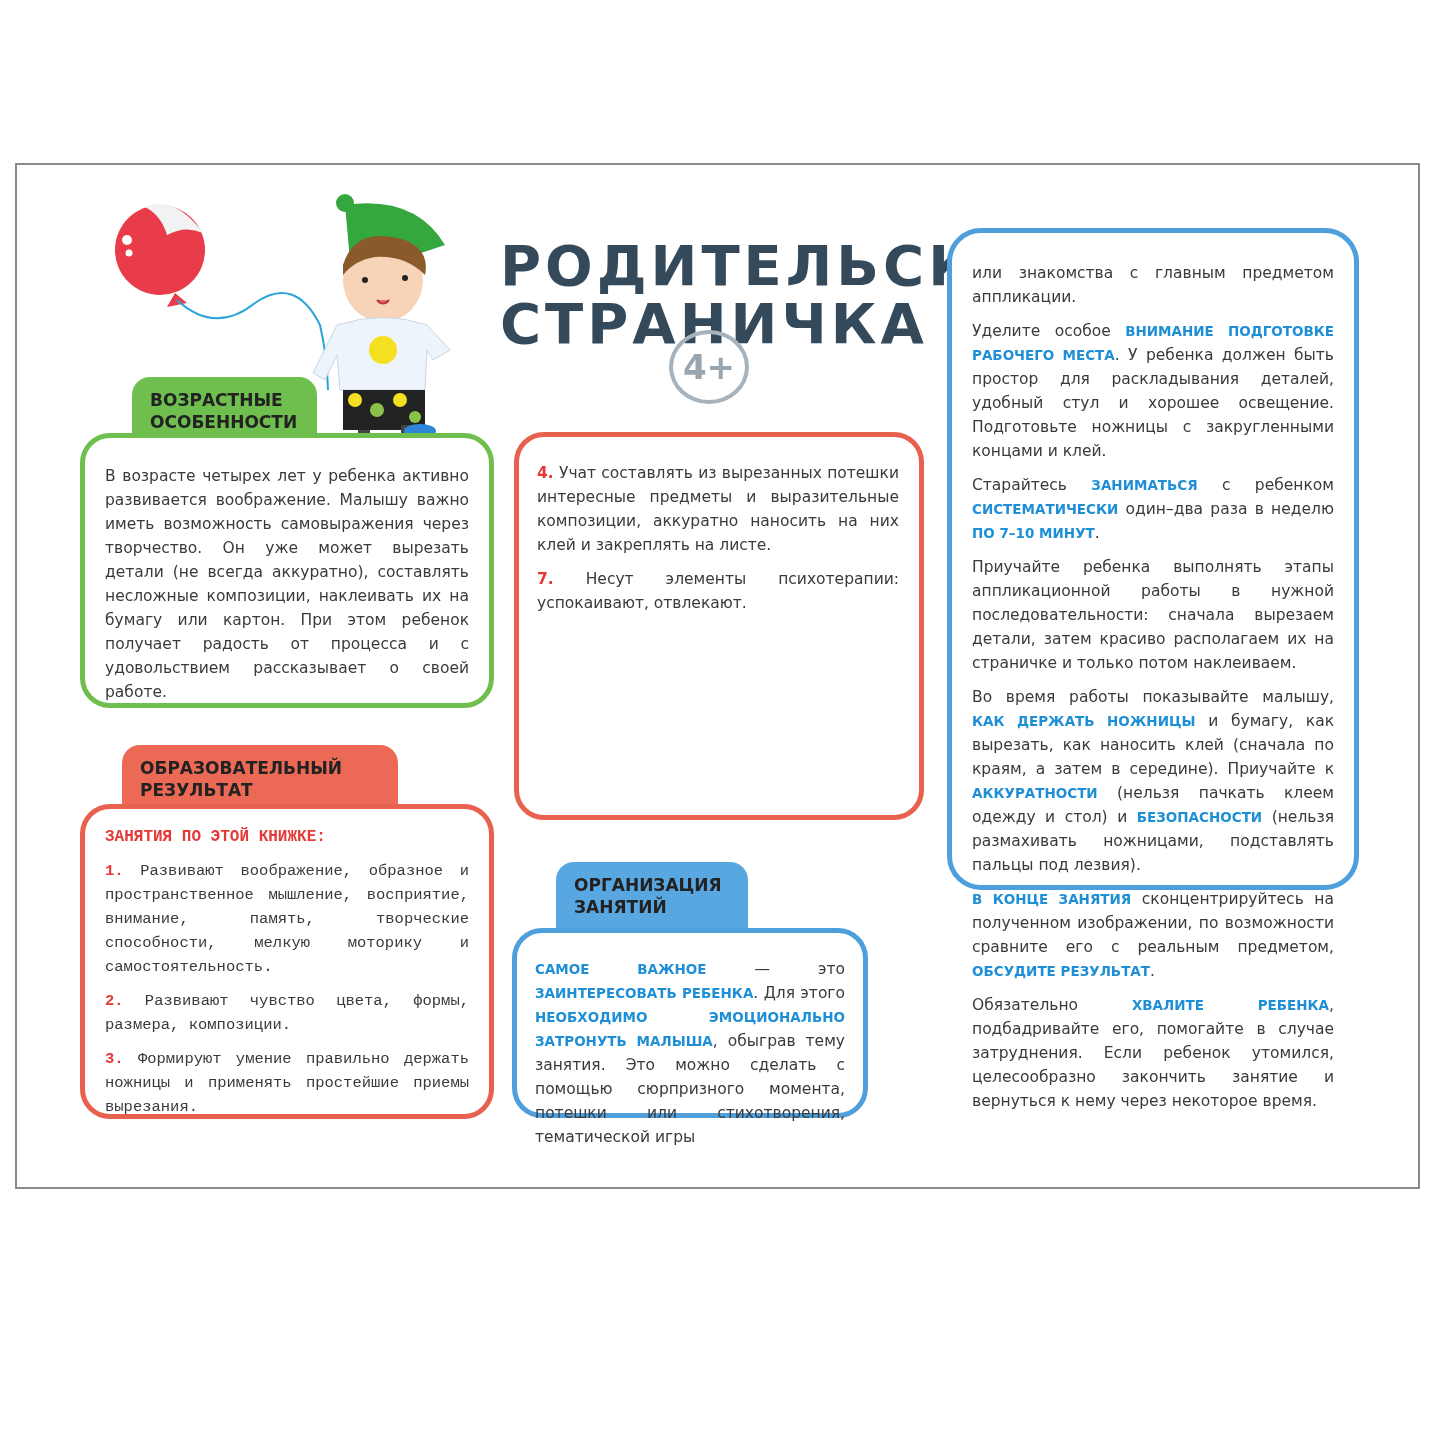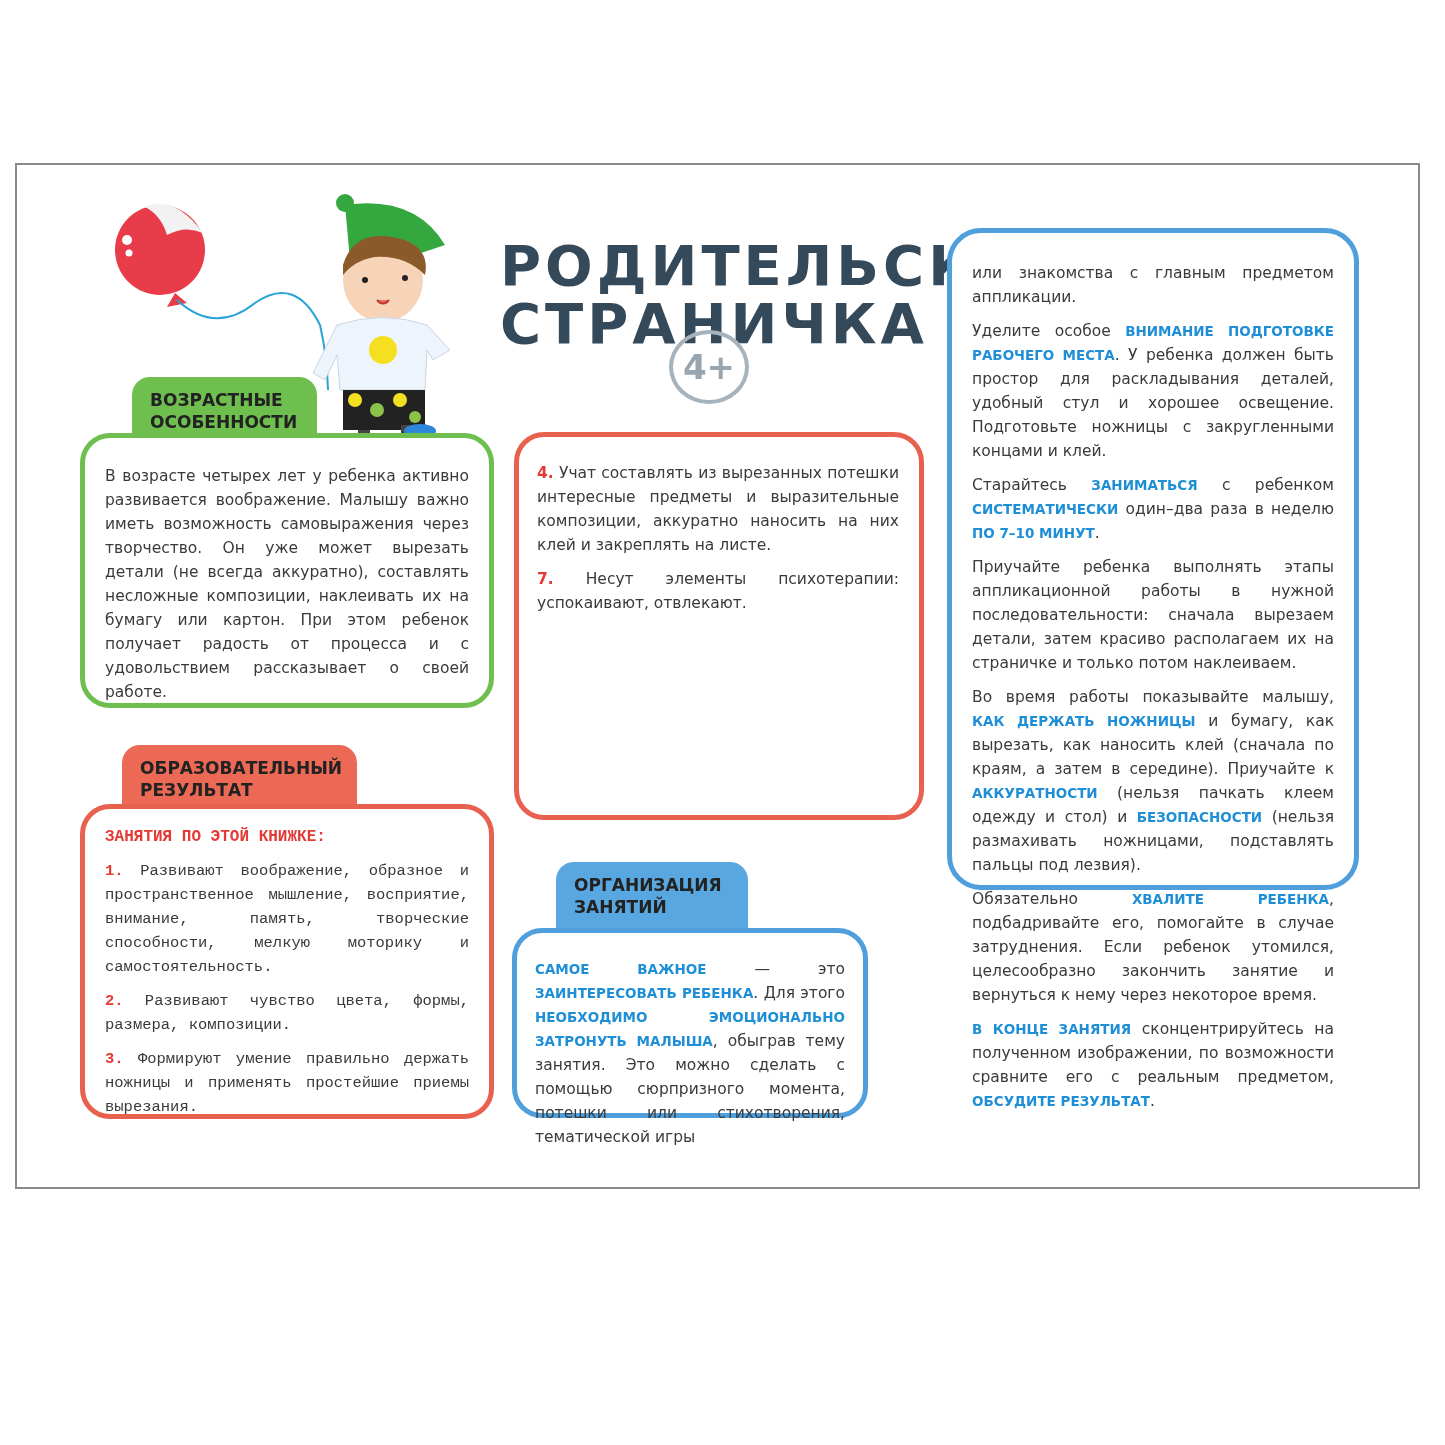--- a/index.html
+++ b/index.html
@@ -76,21 +76,21 @@
   </div>
 
 <div class="tab green" style="left:132px; top:377px; width:185px; height:60px;">
   <div>Возрастные</div>
   <div>особенности</div>
 </div>
 <div class="box green" style="left:80px; top:433px; width:414px; height:275px; padding:26px 20px 0 20px;">
   <p>В возрасте четырех лет у ребенка активно развивается воображение. Малышу важно иметь возможность самовыражения через творчество. Он уже может вырезать детали (не всегда аккуратно), составлять несложные композиции, наклеивать их на бумагу или картон. При этом ребенок получает радость от процесса и с удовольствием рассказывает о своей работе.</p>
 </div>
 
-<div class="tab red" style="left:122px; top:745px; width:235px; height:62px;">
+<div class="tab red" style="left:122px; top:745px; width:276px; height:62px;">
   <div>Образовательный</div>
   <div>результат</div>
 </div>
 <div class="box red" style="left:80px; top:804px; width:414px; height:315px; padding:16px 20px 0 20px;font-family:Liberation Mono, monospace;">
   <div class="sub-red">Занятия по этой книжке:</div>
   <p><span class="num">1.</span> <span>Развивают воображение, образное и пространственное мышление, восприятие, внимание, память, творческие способности, мелкую моторику и самостоятельность.</span></p>
   <p><span class="num">2.</span> <span>Развивают чувство цвета, формы, размера, композиции.</span></p>
   <p><span class="num">3.</span> <span>Формируют умение правильно держать ножницы и применять простейшие приемы вырезания.</span></p>
 </div>
 
@@ -106,15 +106,15 @@
 <div class="box blue" style="left:512px; top:928px; width:356px; height:190px; padding:24px 18px 0 18px;">
   <p><span class="hl">Самое важное</span><span> — это </span><span class="hl">заинтересовать ребенка</span><span>. Для этого </span><span class="hl">необходимо эмоционально затронуть малыша</span><span>, обыграв тему занятия. Это можно сделать с помощью сюрпризного момента, потешки или стихотворения, тематической игры</span></p>
 </div>
 
 <div class="box blue" style="left:947px; top:228px; width:412px; height:662px; padding:28px 20px 0 20px; border-radius:34px;">
   <p>или знакомства с главным предметом аппликации.</p>
   <p><span>Уделите особое </span><span class="hl">внимание подготовке рабочего места</span><span>. У ребенка должен быть простор для раскладывания деталей, удобный стул и хорошее освещение. Подготовьте ножницы с закругленными концами и клей.</span></p>
   <p><span>Старайтесь </span><span class="hl">заниматься</span><span> с ребенком </span><span class="hl">систематически</span><span> один–два раза в неделю </span><span class="hl">по 7–10 минут</span><span>.</span></p>
   <p>Приучайте ребенка выполнять этапы аппликационной работы в нужной последовательности: сначала вырезаем детали, затем красиво располагаем их на страничке и только потом наклеиваем.</p>
   <p><span>Во время работы показывайте малышу, </span><span class="hl">как держать ножницы</span><span> и бумагу, как вырезать, как наносить клей (сначала по краям, а затем в середине). Приучайте к </span><span class="hl">аккуратности</span><span> (нельзя пачкать клеем одежду и стол) и </span><span class="hl">безопасности</span><span> (нельзя размахивать ножницами, подставлять пальцы под лезвия).</span></p>
+  <p><span class="hl">В конце занятия</span><span> сконцентрируйтесь на полученном изображении, по возможности сравните его с реальным предметом, </span><span class="hl">обсудите результат</span><span>.</span></p>
   <p><span>Обязательно </span><span class="hl">хвалите ребенка</span><span>, подбадривайте его, помогайте в случае затруднения. Если ребенок утомился, целесообразно закончить занятие и вернуться к нему через некоторое время.</span></p>
-  <p><span class="hl">В конце занятия</span><span> сконцентрируйтесь на полученном изображении, по возможности сравните его с реальным предметом, </span><span class="hl">обсудите результат</span><span>.</span></p>
 </div>
 
 </body></html>

